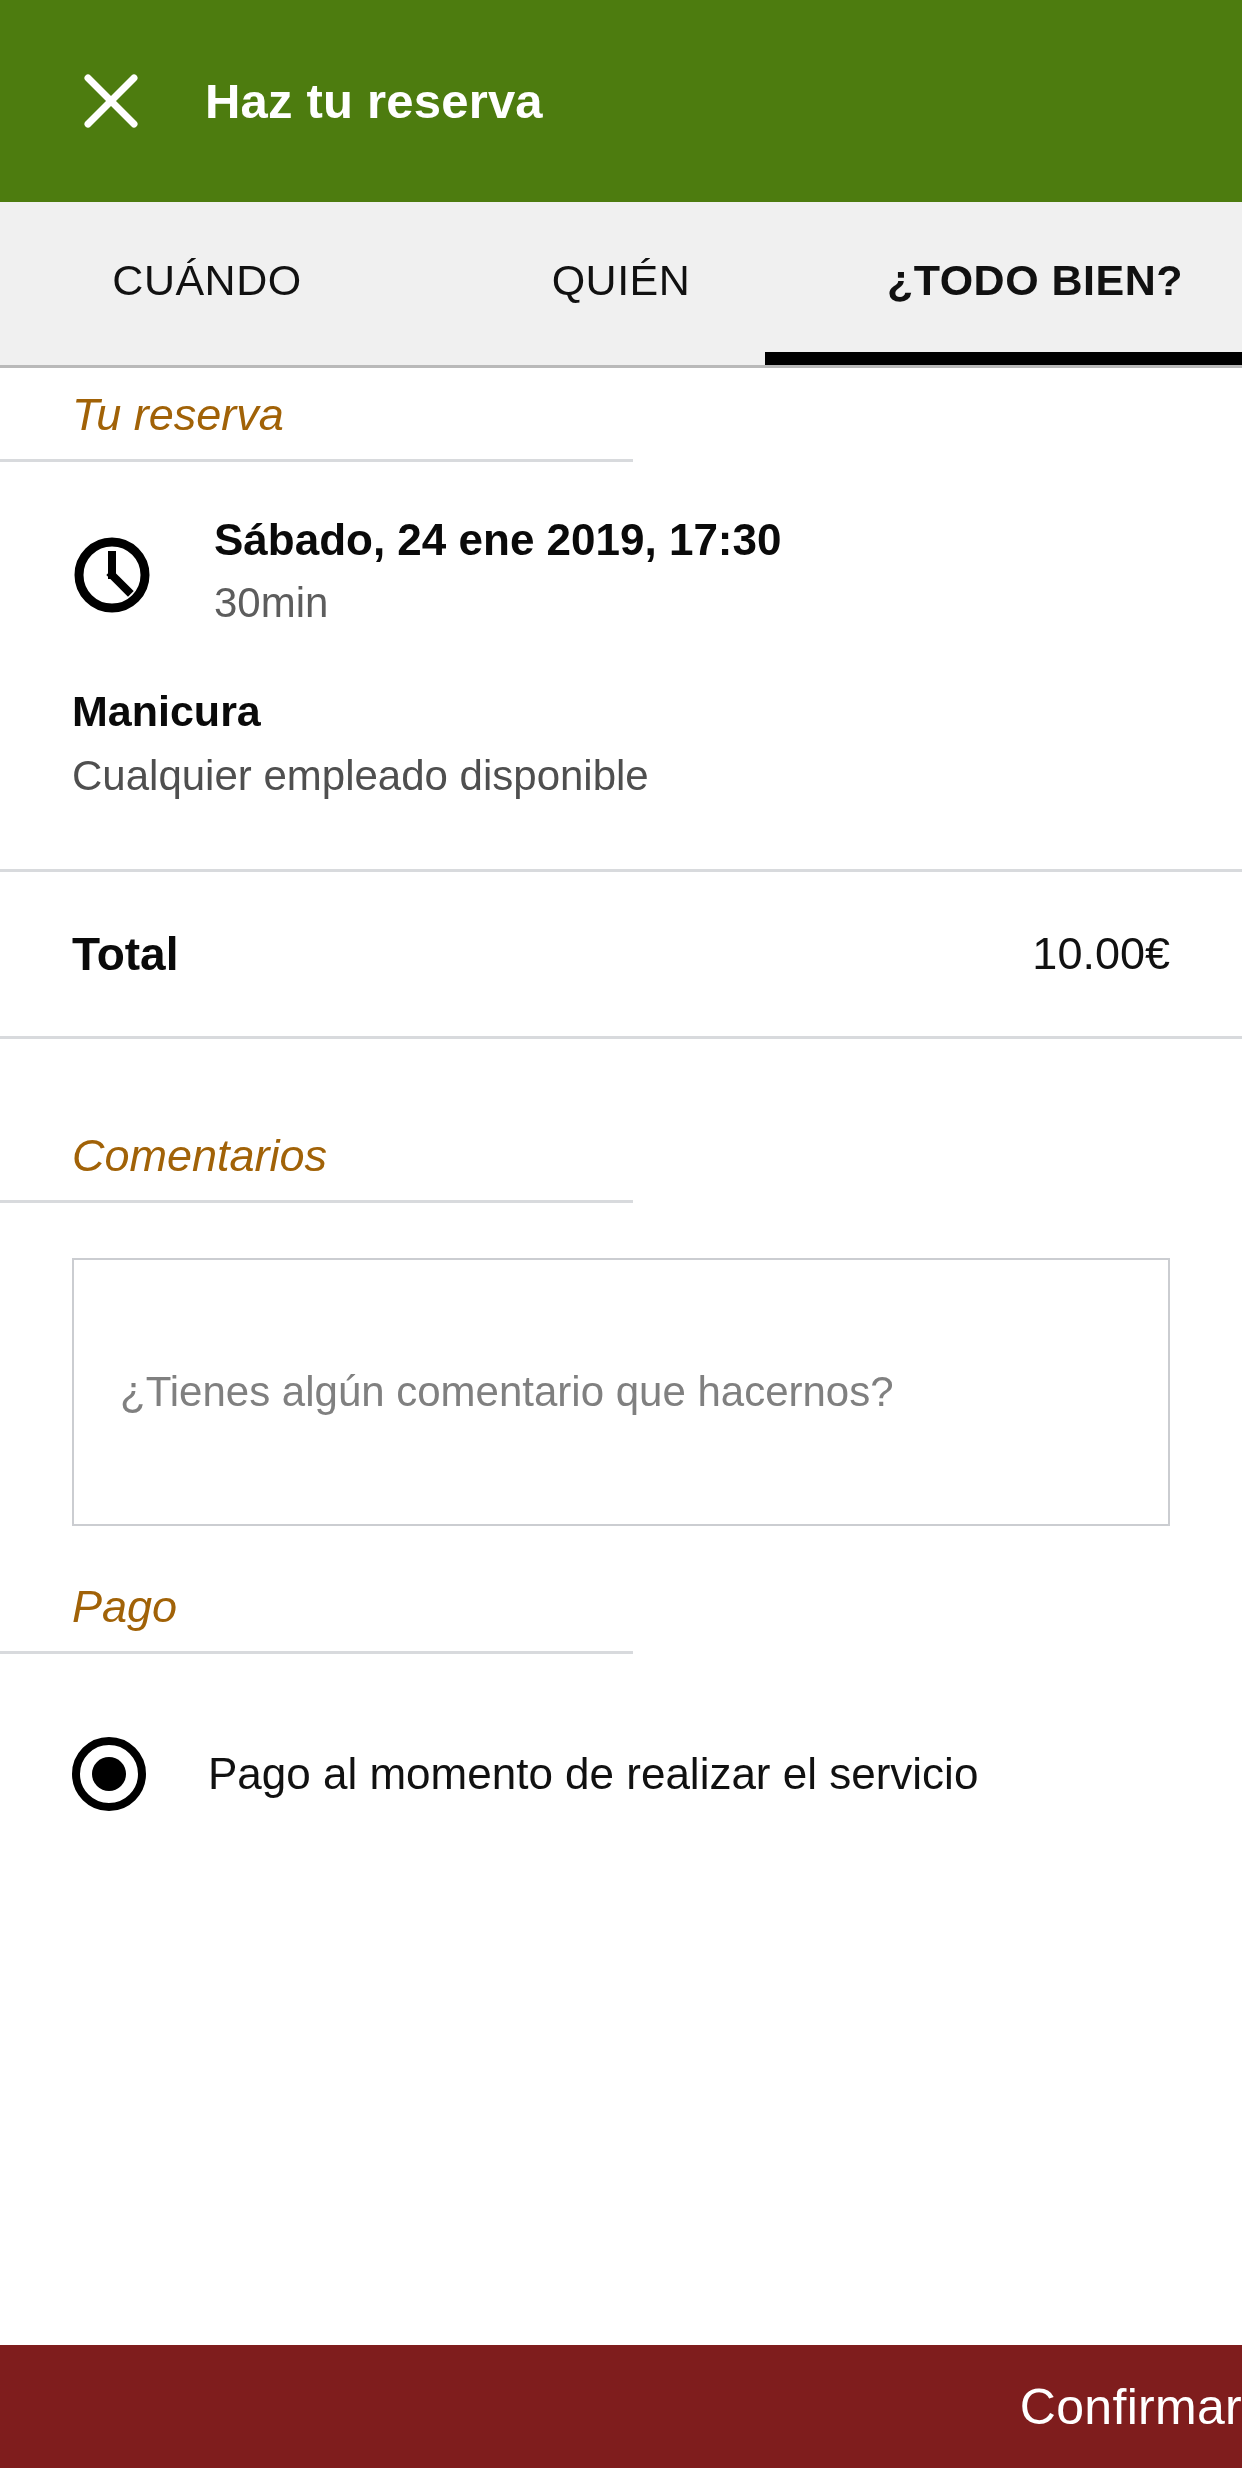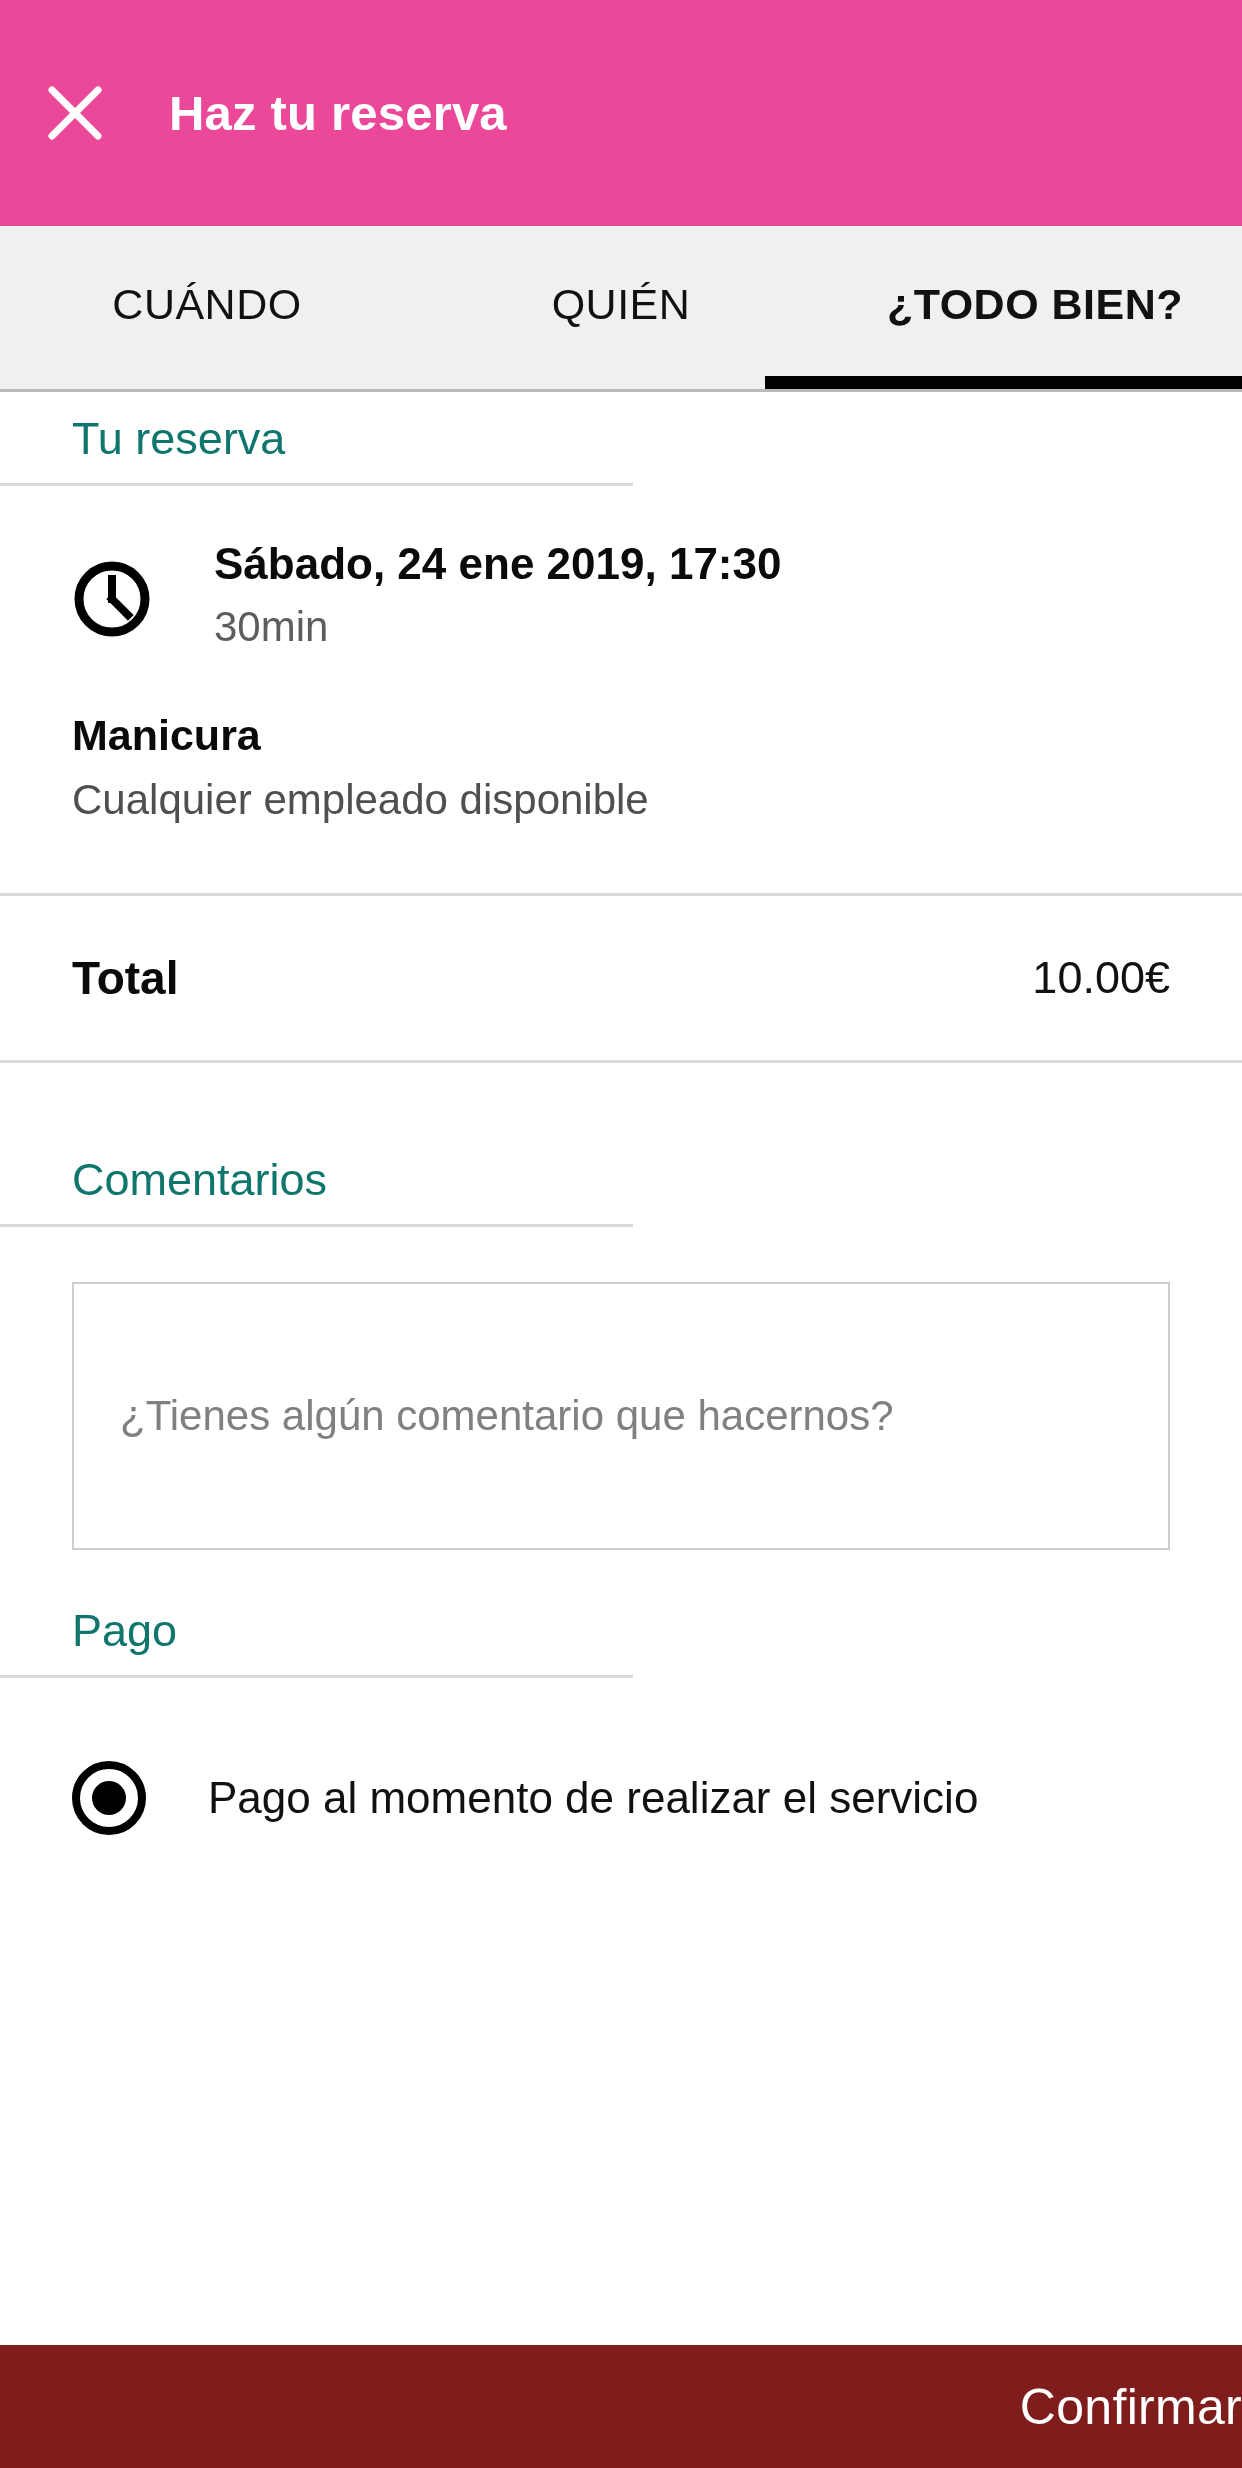--- a/index.html
+++ b/index.html
@@ -12,24 +12,24 @@
   .screen {
     position:relative;
     width:1242px; height:2468px;
     display:flex; flex-direction:column;
     overflow:hidden;
     background:#ffffff;
   }
 
   
   .appbar {
-    height:226px;
-    background:#ec4899;
+    height:202px;
+    background:#4d7c0f;
     display:flex; align-items:center;
-    padding-left:32px;
+    padding-left:68px;
     flex:0 0 auto;
   }
   .close-btn {
     width:86px; height:86px;
     display:flex; align-items:center; justify-content:center;
     cursor:pointer;
     flex:0 0 auto;
   }
   .close-btn svg { display:block; }
   .appbar-title {
@@ -79,21 +79,22 @@
   }
 
   .section-head {
     position:relative;
     padding:0 0 0 72px;
     height:94px;
     display:flex; align-items:center;
   }
   .section-head .label {
     font-size:45px;
-    color:#0f766e;
+    color:#a16207;
+    font-style:italic;
   }
   .section-head .rule {
     position:absolute;
     left:0; bottom:0;
     width:633px; height:3px;
     background:#d8dadd;
   }
 
   .full-rule { width:100%; height:3px; background:#d8dadd; }
 

